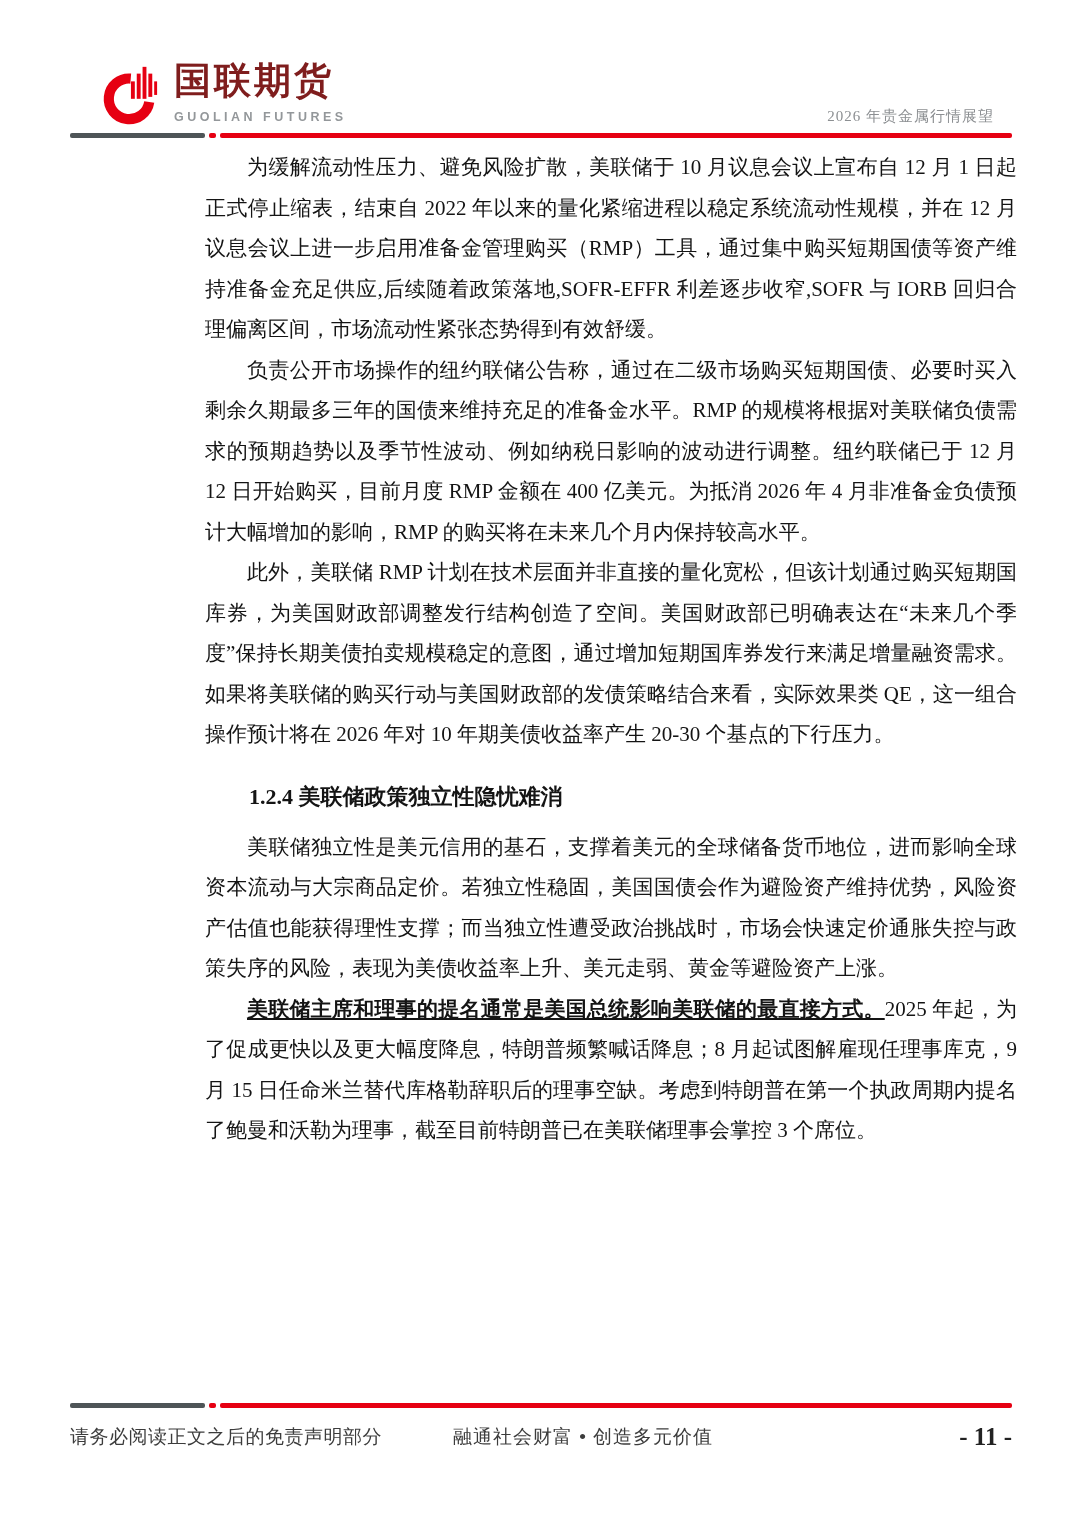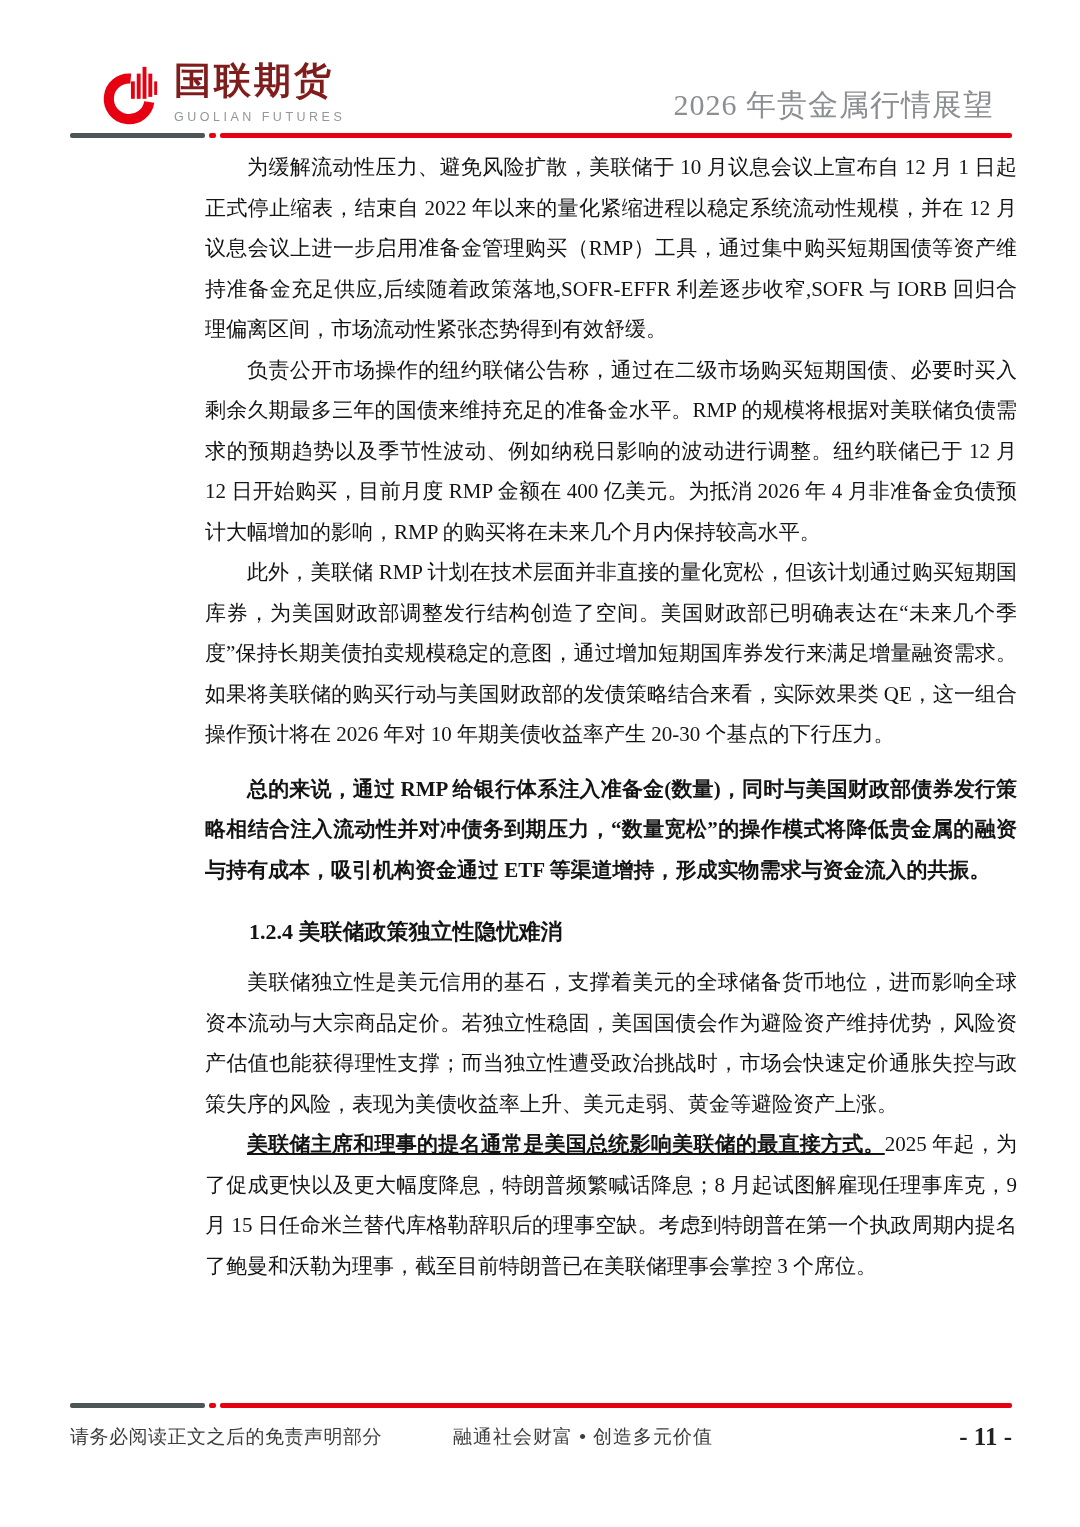--- a/index.html
+++ b/index.html
@@ -15,25 +15,25 @@
   .header{position:absolute;left:70px;right:68px;top:58px;height:74px;}
   .logo{position:absolute;left:28px;top:2px;display:flex;align-items:center;gap:14px;}
   .logo-mark{width:62px;height:66px;flex:0 0 auto;}
   .logo-text{display:flex;flex-direction:column;line-height:1;}
   .logo-cn{
     font-family:"Liberation Sans","DejaVu Sans",sans-serif;
     font-size:37px;font-weight:bold;color:#7f1d1d;letter-spacing:3px;
   }
   .logo-en{
     font-family:"Liberation Sans","DejaVu Sans",sans-serif;
-    font-size:12.5px;color:#93979a;letter-spacing:3.5px;margin-top:12px;font-weight:normal;
+    font-size:12.5px;color:#93979a;letter-spacing:3.5px;margin-top:12px;font-weight:bold;
   }
   .report-title{
     position:absolute;right:18px;bottom:6px;
-    font-size:30px;color:#8c8f92;letter-spacing:1px;
+    font-size:15px;color:#8c8f92;letter-spacing:1px;
   }
   
   .divider{position:absolute;left:70px;right:68px;height:5px;display:flex;align-items:stretch;}
   .divider .seg-dark{width:135px;background:#4e5557;border-radius:2px;}
   .divider .seg-gap{width:4px;background:transparent;}
   .divider .seg-dot{width:7px;background:#e60012;border-radius:2px;}
   .divider .seg-red{flex:1;background:#e60012;border-radius:2px;}
   .divider.header-line{top:133px;}
   .divider.footer-line{top:1403px;}
   
@@ -96,21 +96,20 @@
     <span class="seg-gap"></span>
     <span class="seg-dot"></span>
     <span class="seg-gap"></span>
     <span class="seg-red"></span>
   </div>
 
   <div class="main">
     <p class="para">为缓解流动性压力、避免风险扩散，美联储于 10 月议息会议上宣布自 12 月 1 日起正式停止缩表，结束自 2022 年以来的量化紧缩进程以稳定系统流动性规模，并在 12 月议息会议上进一步启用准备金管理购买（RMP）工具，通过集中购买短期国债等资产维持准备金充足供应,后续随着政策落地,SOFR-EFFR 利差逐步收窄,SOFR 与 IORB 回归合理偏离区间，市场流动性紧张态势得到有效舒缓。</p>
     <p class="para">负责公开市场操作的纽约联储公告称，通过在二级市场购买短期国债、必要时买入剩余久期最多三年的国债来维持充足的准备金水平。RMP 的规模将根据对美联储负债需求的预期趋势以及季节性波动、例如纳税日影响的波动进行调整。纽约联储已于 12 月 12 日开始购买，目前月度 RMP 金额在 400 亿美元。为抵消 2026 年 4 月非准备金负债预计大幅增加的影响，RMP 的购买将在未来几个月内保持较高水平。</p>
     <p class="para">此外，美联储 RMP 计划在技术层面并非直接的量化宽松，但该计划通过购买短期国库券，为美国财政部调整发行结构创造了空间。美国财政部已明确表达在“未来几个季度”保持长期美债拍卖规模稳定的意图，通过增加短期国库券发行来满足增量融资需求。如果将美联储的购买行动与美国财政部的发债策略结合来看，实际效果类 QE，这一组合操作预计将在 2026 年对 10 年期美债收益率产生 20-30 个基点的下行压力。</p>
-    <p class="para-strong">总的来说，通过 RMP 给银行体系注入准备金(数量)，同时与美国财政部债券发行策略相结合注入流动性并对冲债务到期压力，“数量宽松”的操作模式将降低贵金属的融资与持有成本，吸引机构资金通过 ETF 等渠道增持，形成实物需求与资金流入的共振。</p>
     <h3 class="section-heading">1.2.4 美联储政策独立性隐忧难消</h3>
     <p class="para">美联储独立性是美元信用的基石，支撑着美元的全球储备货币地位，进而影响全球资本流动与大宗商品定价。若独立性稳固，美国国债会作为避险资产维持优势，风险资产估值也能获得理性支撑；而当独立性遭受政治挑战时，市场会快速定价通胀失控与政策失序的风险，表现为美债收益率上升、美元走弱、黄金等避险资产上涨。</p>
     <p class="para"><span class="lead-bold">美联储主席和理事的提名通常是美国总统影响美联储的最直接方式。</span><span>2025 年起，为了促成更快以及更大幅度降息，特朗普频繁喊话降息；8 月起试图解雇现任理事库克，9 月 15 日任命米兰替代库格勒辞职后的理事空缺。考虑到特朗普在第一个执政周期内提名了鲍曼和沃勒为理事，截至目前特朗普已在美联储理事会掌控 3 个席位。</span></p>
   </div>
 
   <div class="divider footer-line">
     <span class="seg-dark"></span>
     <span class="seg-gap"></span>
     <span class="seg-dot"></span>
     <span class="seg-gap"></span>

